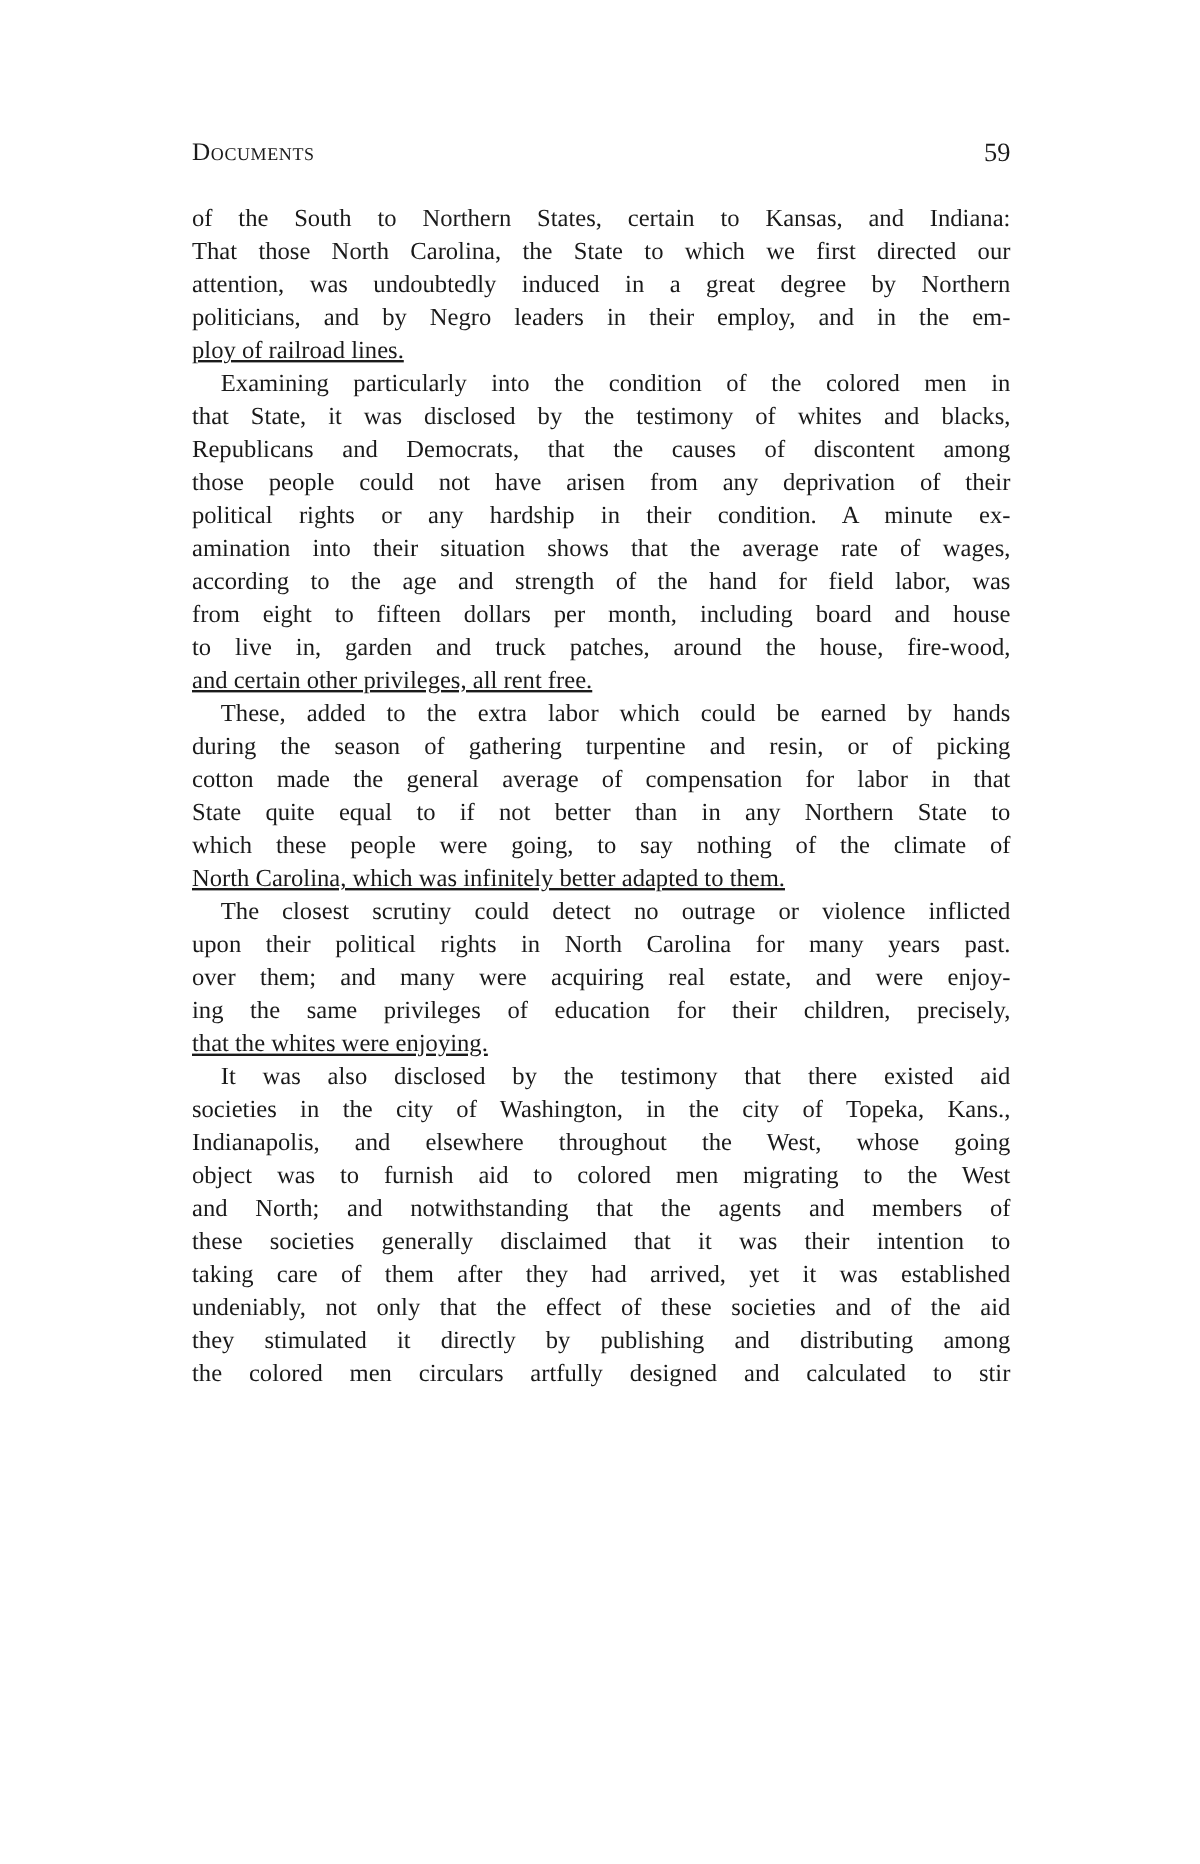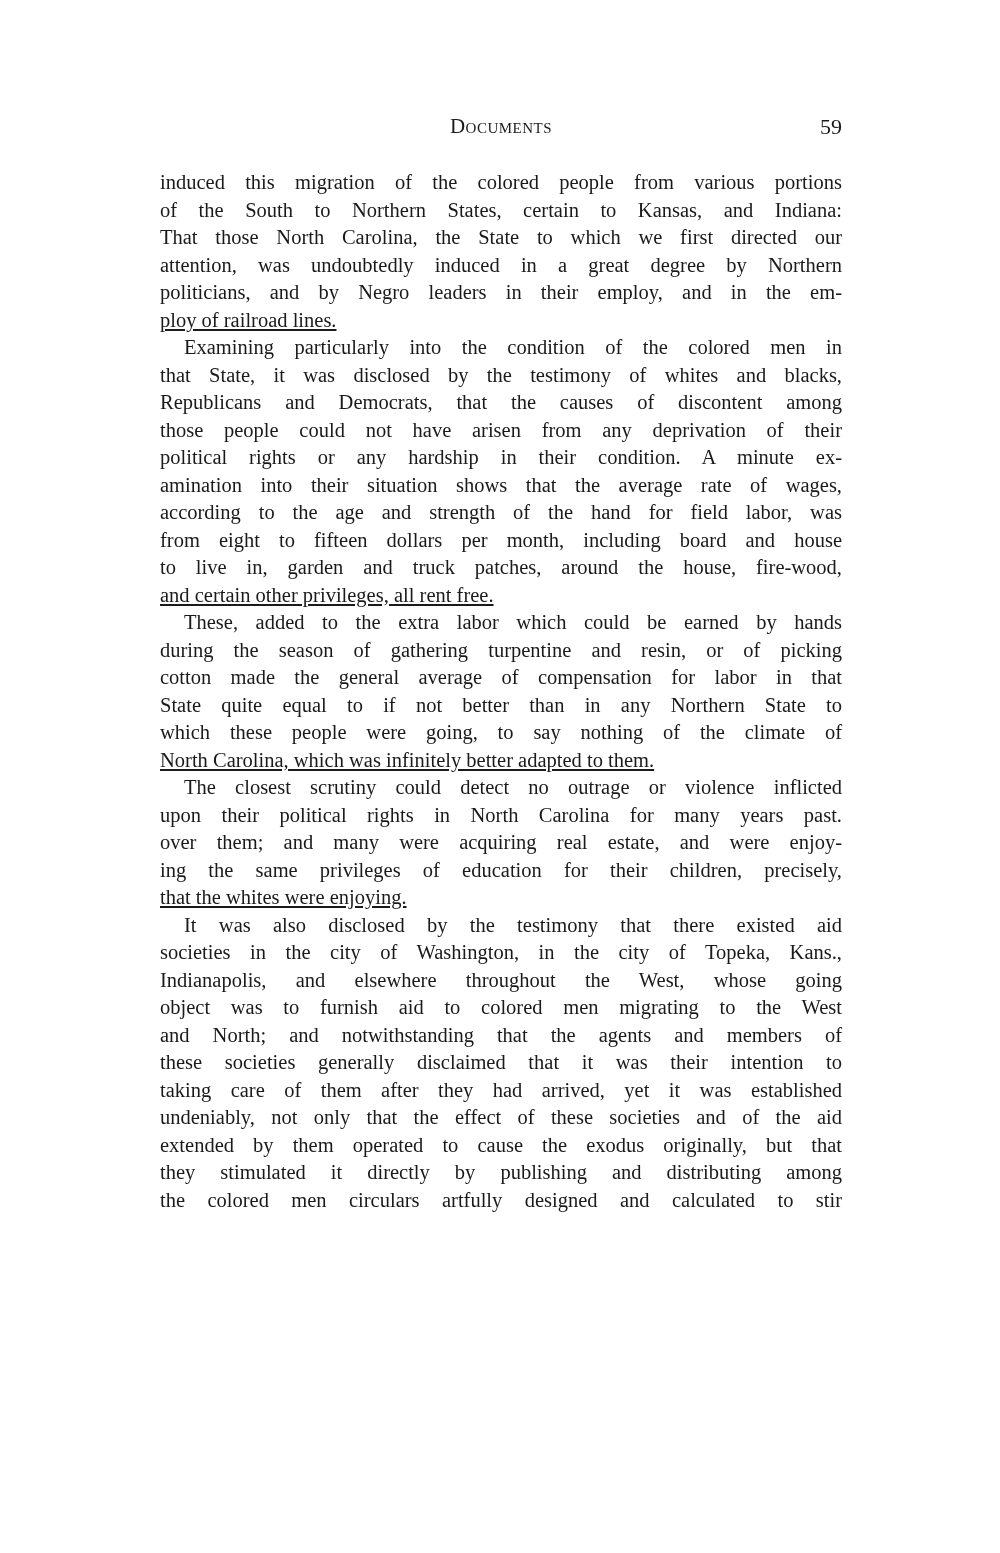--- a/index.html
+++ b/index.html
@@ -19,21 +19,20 @@
       position: absolute;
       top: 114px;
       left: 160px;
       width: 682px;
       height: 30px;
     }
     .running-head {
       position: absolute;
       left: 0;
       right: 0;
-      text-align: center;
       font-size: 21px;
       font-variant: small-caps;
       letter-spacing: 0.5px;
     }
     .page-number {
       position: absolute;
       right: 0;
       top: 0;
       font-size: 22px;
     }
@@ -65,21 +64,20 @@
 <body>
 
 <div class="page-header">
   <div class="running-head">Documents</div>
   <div class="page-number">59</div>
 </div>
 
 <div class="body-text">
 
   <div>
-    <span class="line">induced this migration of the colored people from various portions</span>
     <span class="line">of the South to Northern States, certain to Kansas, and Indiana:</span>
     <span class="line">That those North Carolina, the State to which we first directed our</span>
     <span class="line">attention, was undoubtedly induced in a great degree by Northern</span>
     <span class="line">politicians, and by Negro leaders in their employ, and in the em-</span>
     <span class="line last">ploy of railroad lines.</span>
   </div>
 
   <div>
     <span class="line indent">Examining particularly into the condition of the colored men in</span>
     <span class="line">that State, it was disclosed by the testimony of whites and blacks,</span>
@@ -112,17 +110,16 @@
 
   <div>
     <span class="line indent">It was also disclosed by the testimony that there existed aid</span>
     <span class="line">societies in the city of Washington, in the city of Topeka, Kans.,</span>
     <span class="line">Indianapolis, and elsewhere throughout the West, whose going</span>
     <span class="line">object was to furnish aid to colored men migrating to the West</span>
     <span class="line">and North; and notwithstanding that the agents and members of</span>
     <span class="line">these societies generally disclaimed that it was their intention to</span>
     <span class="line">taking care of them after they had arrived, yet it was established</span>
     <span class="line">undeniably, not only that the effect of these societies and of the aid</span>
-    <span class="line">extended by them operated to cause the exodus originally, but that</span>
     <span class="line">they stimulated it directly by publishing and distributing among</span>
     <span class="line">the colored men circulars artfully designed and calculated to stir</span>
   </div>
 </div>
 
 </body></html>

